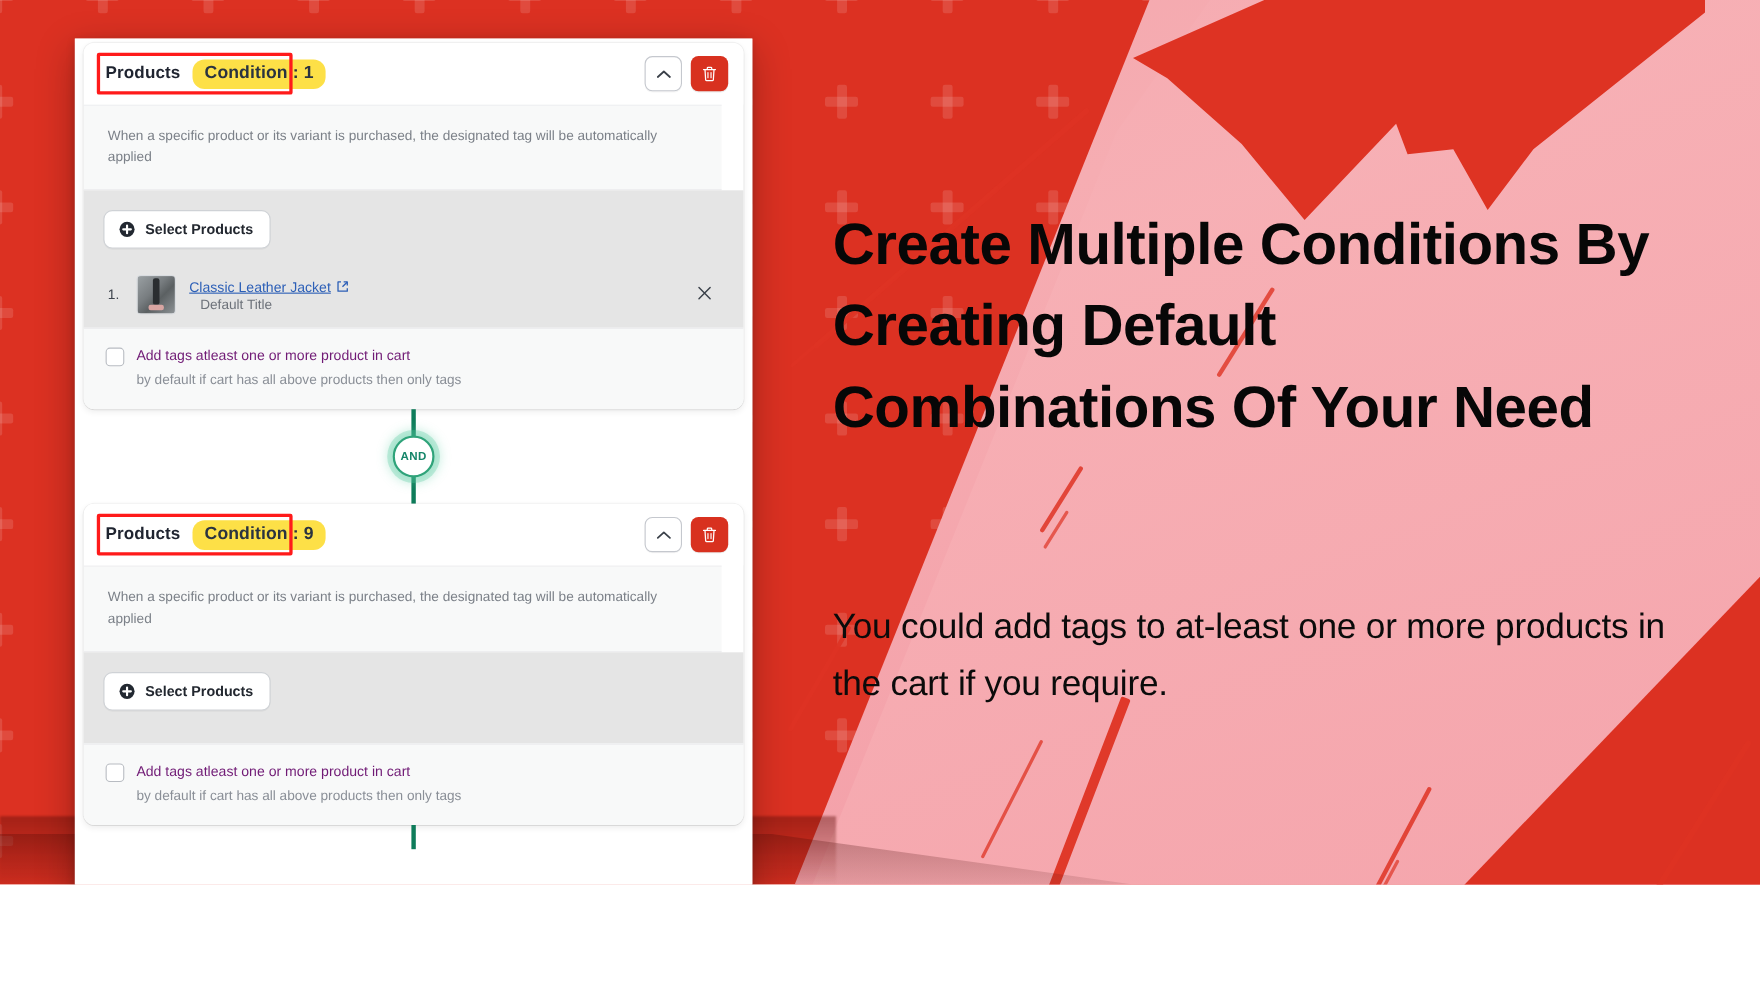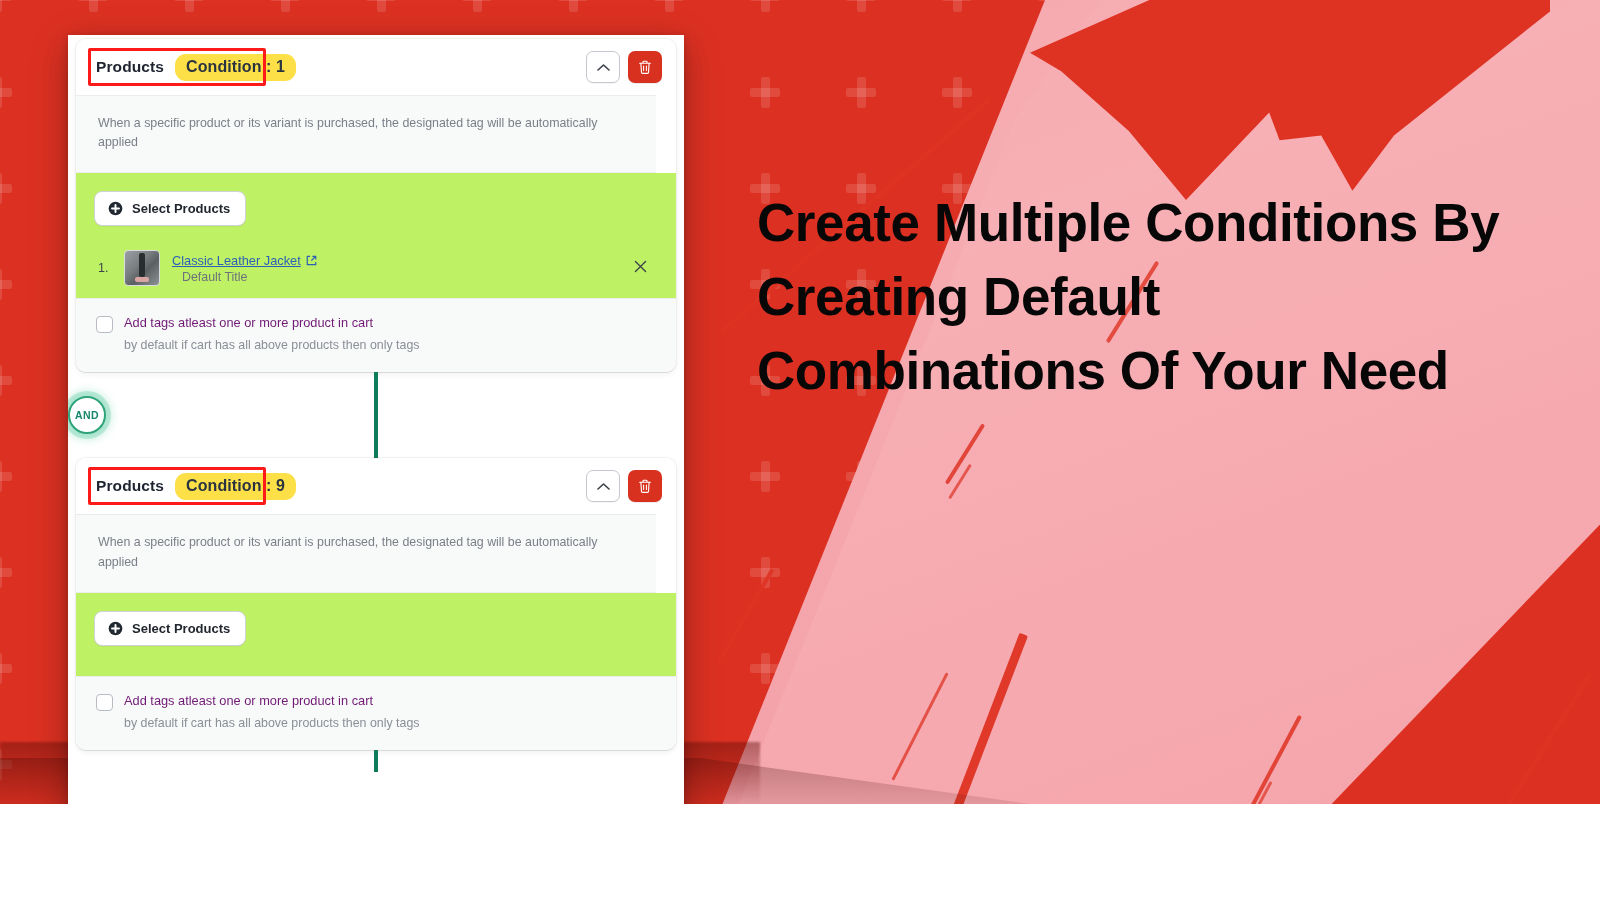--- a/index.html
+++ b/index.html
@@ -169,21 +169,21 @@
     border-top: 1px solid #EBECEE;
     border-bottom: 1px solid #EBECEE;
     padding: 18px 22px 20px;
     font-size: 12.4px;
     line-height: 1.55;
     color: #7b8088;
     max-width: 580px;
   }
 
   .cond-body {
-    background: #bef264;
+    background: #e5e5e5;
     padding: 18px 18px 0 18px;
   }
   .select-btn {
     display: inline-flex; align-items: center; gap: 9px;
     border: 1px solid #CFD2D6;
     background: #fff;
     border-radius: 8px;
     padding: 9px 15px 9px 13px;
     font-size: 13px;
     font-weight: 600;
@@ -245,21 +245,21 @@
     flex: none;
     margin-top: 1px;
   }
   .check-label { font-size: 12.8px; color: #701a75; }
   .check-sub { font-size: 12.4px; color: #8a8f97; margin-top: 5px; margin-left: 28px; }
 
   
   .connector {
     position: relative;
     height: 86px;
-    display: flex; align-items: center; justify-content: flex-start;
+    display: flex; align-items: center; justify-content: center;
   }
   .conn-line {
     position: absolute;
     left: 50%; transform: translateX(-50%);
     width: 4px; height: 86px;
     background: #0E7C5A;
   }
   .and-node {
     position: relative;
     width: 38px; height: 38px;
@@ -632,14 +632,15 @@
           <div class="check-sub">by default if cart has all above products then only tags</div>
         </div>
       </div>
 
       <div class="tail-line"></div>
 
     </div>
   </div>
 
   <div class="headline">Create Multiple Conditions By Creating Default Combinations Of Your Need</div>
+  <div class="subcopy">You could add tags to at-least one or more products in the cart  if you require.</div>
 
 </div>
 
 </body></html>

